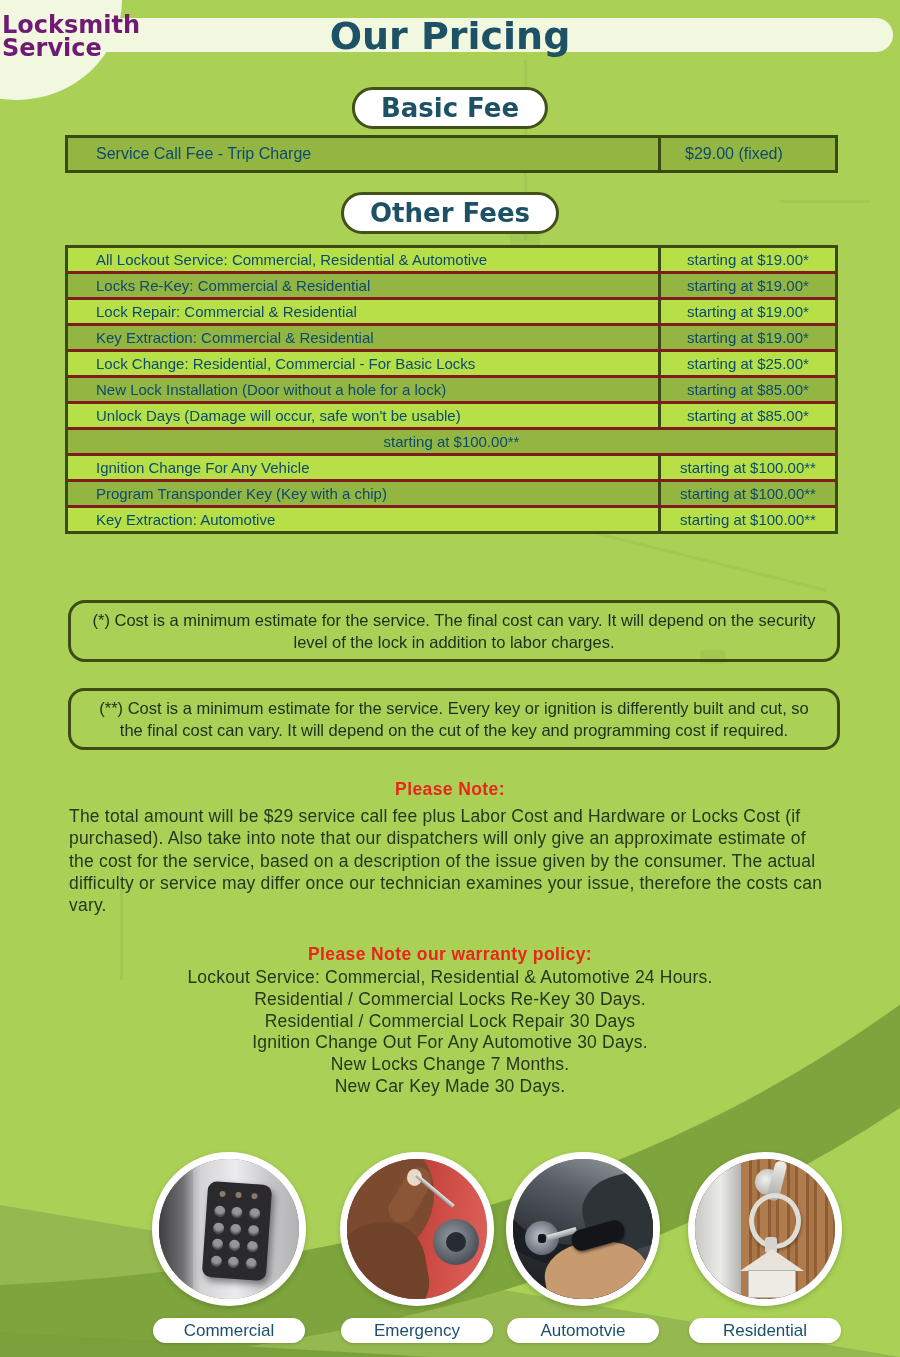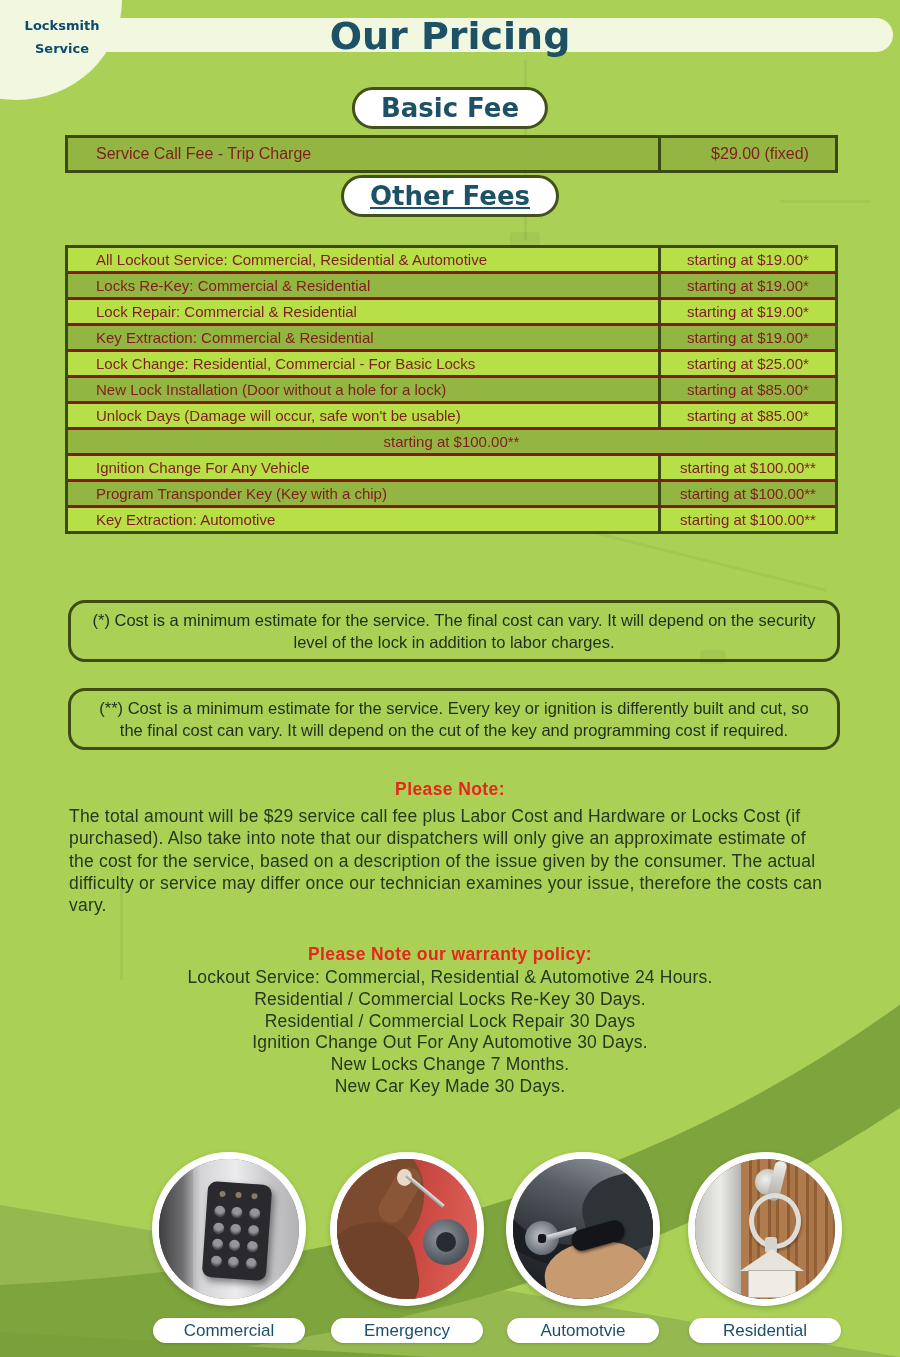--- a/index.html
+++ b/index.html
@@ -15,77 +15,77 @@
   .title-band{
     position:absolute; top:18px; left:0; width:893px; height:34px;
     background:#f2f8df; border-radius:0 17px 17px 0;
   }
   .logo-circle{
     position:absolute; top:-100px; left:-90px; width:212px; height:200px;
     background:#f2f8df; border-radius:50%;
   }
   .logo-text{
     position:absolute; top:14px; left:2px; width:120px;
-    text-align:center; font-family:"DejaVu Sans", sans-serif;
-    font-weight:bold; font-size:13px; line-height:23px; color:#0c4a6e;
+    font-family:"DejaVu Sans", sans-serif;
+    font-weight:bold; font-size:24px; line-height:23px; color:#701a75;
   }
   .page-title{
     position:absolute; top:14px; left:0; width:900px; margin:0;
     text-align:center; font-family:"DejaVu Sans", sans-serif;
     font-size:38px; font-weight:bold; color:#1d5166; letter-spacing:0px;
   }
   
   .badge{
     position:absolute; left:50%; transform:translateX(-50%);
     background:#ffffff; border:3px solid #42511c; border-radius:22px;
     color:#1d5166; font-family:"DejaVu Sans", sans-serif; font-weight:bold;
     font-size:26px; line-height:36px; padding:0 26px; white-space:nowrap;
   }
   .badge-basic{top:87px;}
-  .badge-other{top:175px;text-decoration:underline;}
+  .badge-other{top:192px;}
   
   .fee-table{
     position:absolute; left:65px; width:773px; box-sizing:border-box;
     border:3px solid #3b4a13;
   }
   .basic-table{top:135px;}
   .other-table{top:245px;}
   .trow{display:flex; background:#b6df48; border-bottom:3px solid #7f1d1d;}
   .trow:last-child{border-bottom:none;}
   .trow.dark{background:#93b643;}
-  .cell{font-size:15px; line-height:23px; color:#7f1d1d; white-space:nowrap; overflow:hidden;}
+  .cell{font-size:15px; line-height:23px; color:#0c4a6e; white-space:nowrap; overflow:hidden;}
   .cell-service{width:562px; padding-left:28px; border-right:3px solid #3b4a13;}
   .cell-price{flex:1; text-align:center;}
   .basic-table .cell{font-size:16px; line-height:32px;}
-  .basic-table .cell-price{text-align:center; padding-left:24px;}
+  .basic-table .cell-price{text-align:left; padding-left:24px;}
   
   .note-box{
     position:absolute; left:68px; width:772px; box-sizing:border-box;
     border:3px solid #3c4c14; border-radius:17px;
     padding:6px 18px; text-align:center;
     font-size:16.5px; line-height:22px; color:#1f2d1c;
   }
   .note-1{top:600px;}
-  .note-2{top:688px;}
+  .note-2{top:688px;border-radius:16px;}
   
   .red-heading{
     font-weight:bold; font-size:17.5px; color:#e8261b; letter-spacing:.4px;
     text-align:center;
   }
   .please-note{position:absolute; top:779px; left:0; width:900px; text-align:center;}
   .please-note p{
     margin:5px auto 0; width:762px; font-size:17.5px; line-height:22.3px;
     color:#27371f; letter-spacing:.2px; text-align:left;
   }
   .warranty{position:absolute; top:944px; left:0; width:900px; text-align:center;}
   .warranty-line{font-size:17.5px; line-height:21.8px; color:#27371f; letter-spacing:.2px;}
   .warranty .red-heading{margin-bottom:2px;}
   
   .service-item{position:absolute; top:1152px; width:154px;}
-  .si-0{left:152px;} .si-1{left:330px;} .si-2{left:506px;} .si-3{left:688px;}
+  .si-0{left:152px;} .si-1{left:340px;} .si-2{left:506px;} .si-3{left:688px;}
   .photo-circle{
     position:relative; width:154px; height:154px; border-radius:50%;
     border:7px solid #ffffff; box-sizing:border-box; overflow:hidden;
     box-shadow:0 2px 5px rgba(40,60,10,.25); background:#888;
   }
   .service-label{
     position:absolute; top:166px; left:1px; width:152px; height:25px;
     background:#ffffff; border-radius:13px; text-align:center;
     color:#1b506b; font-size:17px; line-height:25px;
     box-shadow:0 1px 3px rgba(40,60,10,.25);

